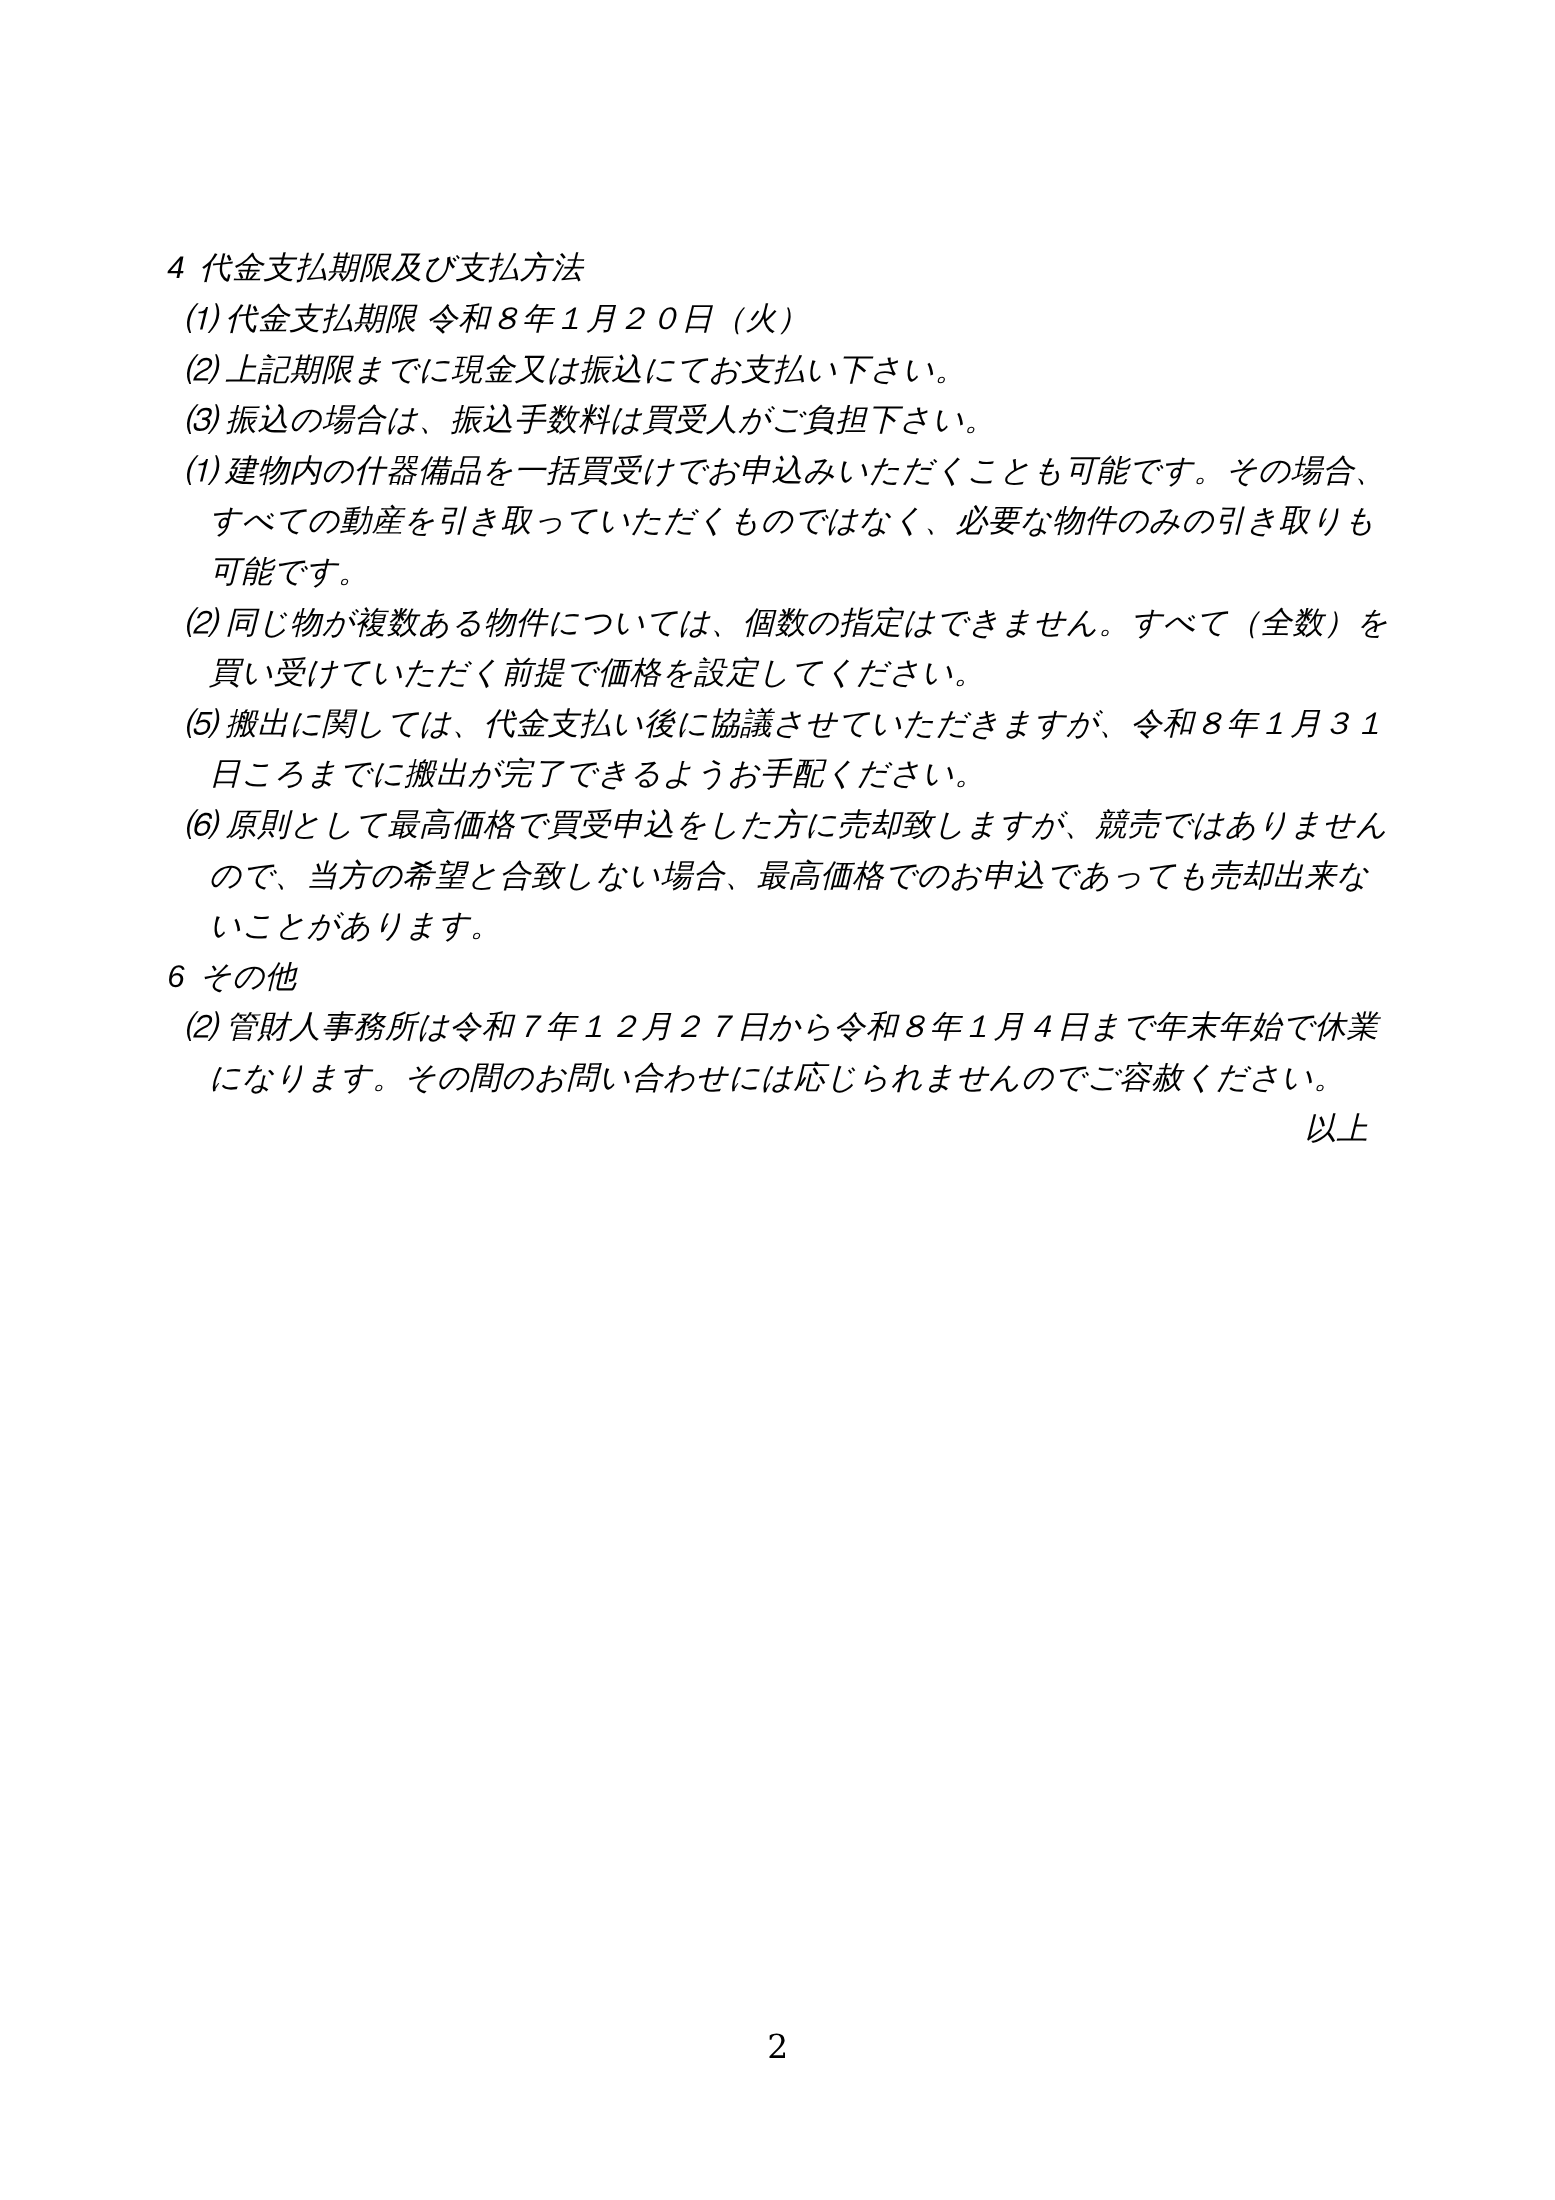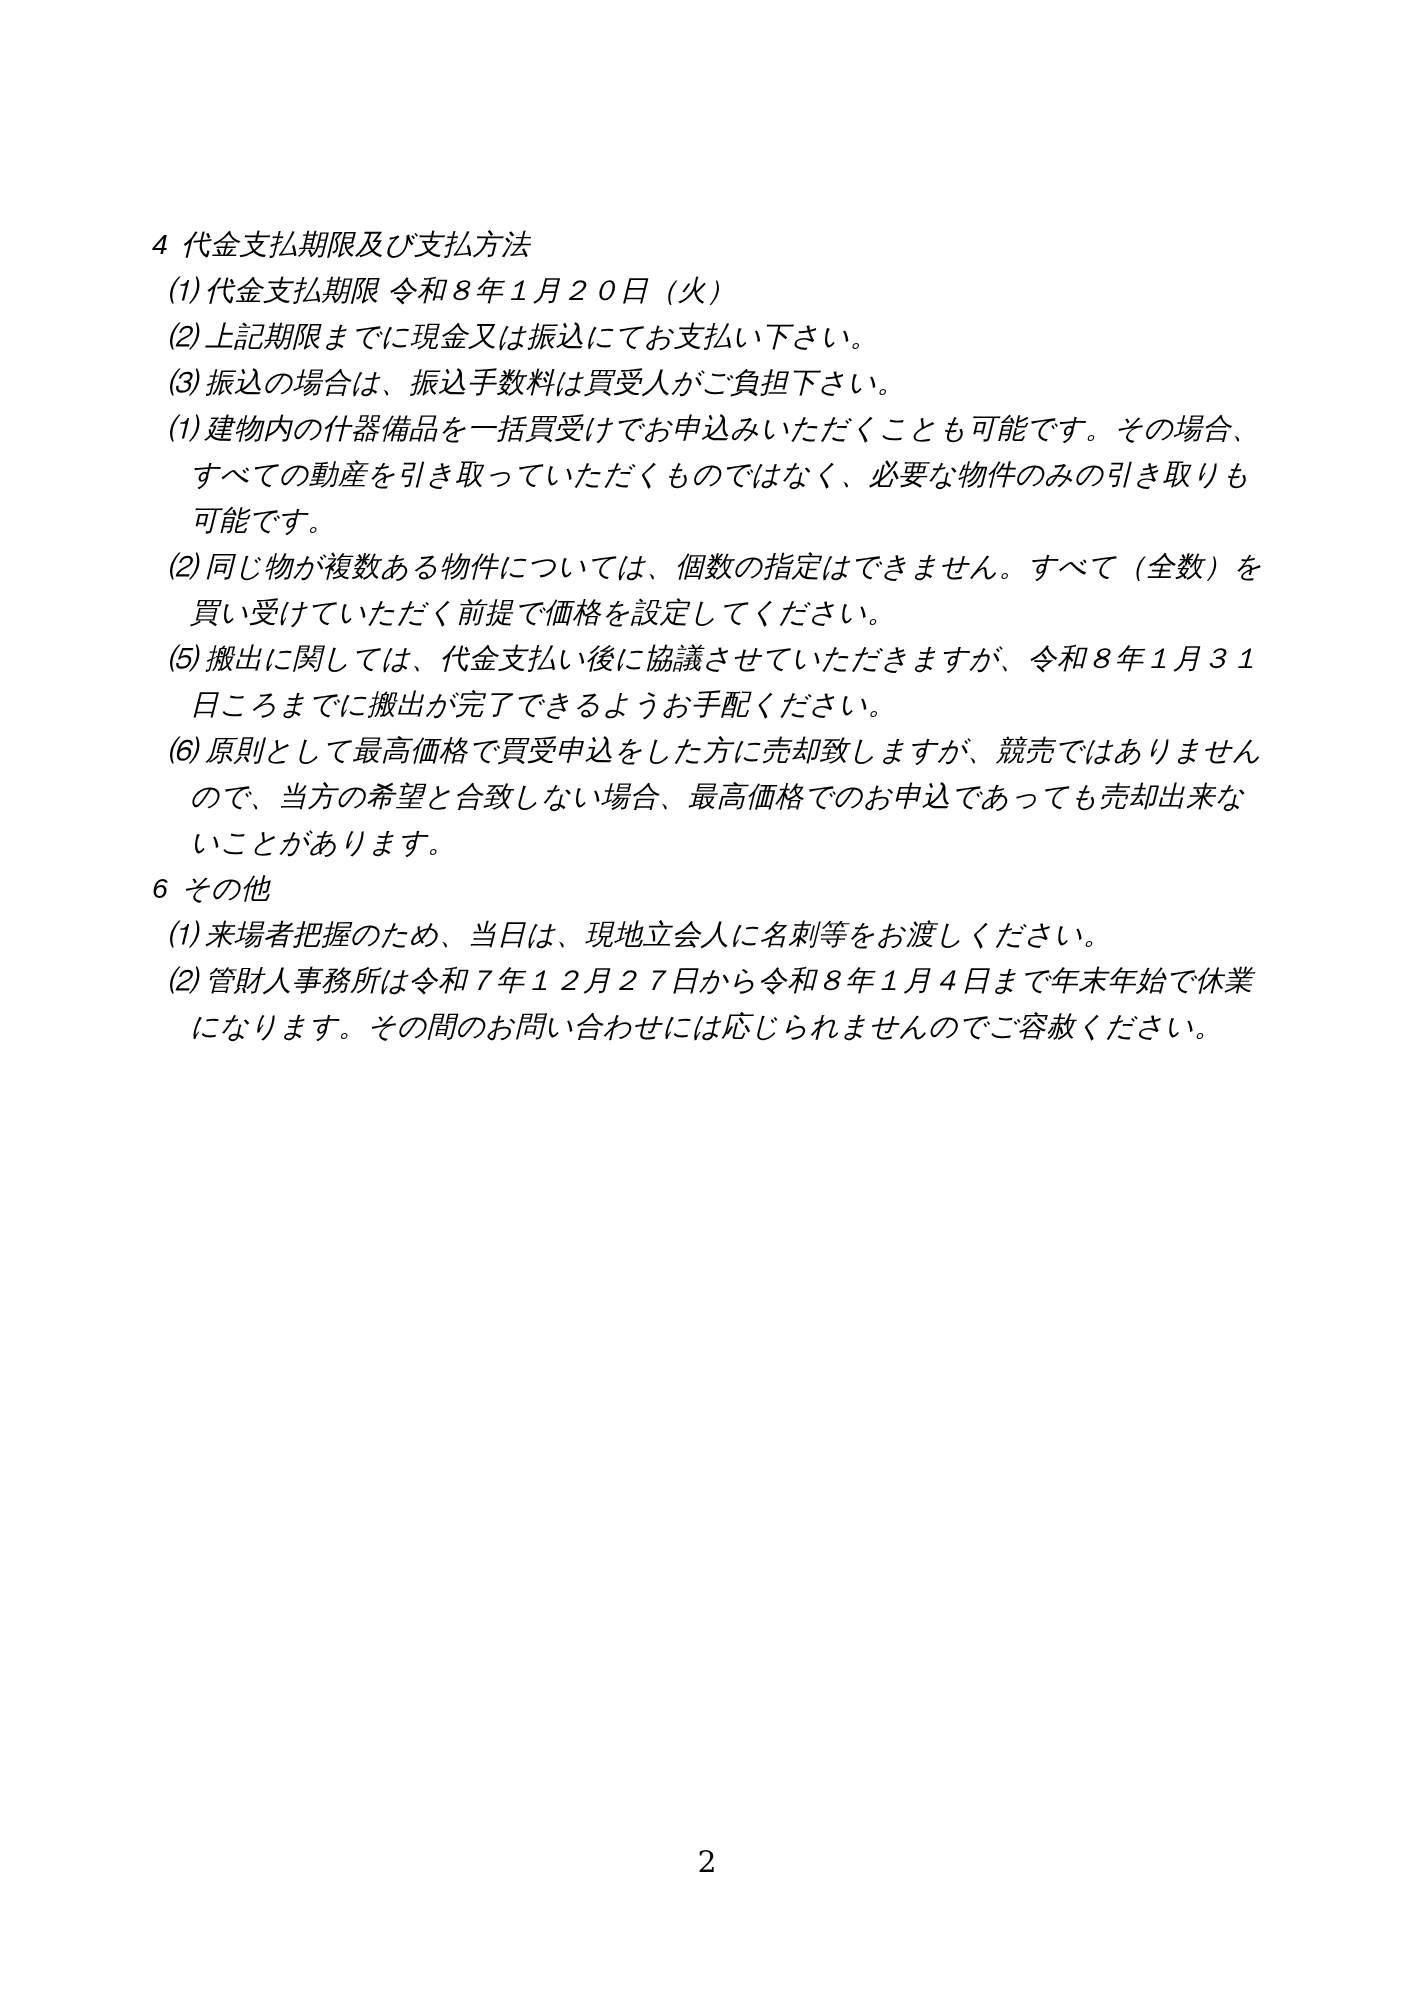--- a/index.html
+++ b/index.html
@@ -74,22 +74,22 @@
 
     <section>
       <p class="item"><span class="marker">⑴</span><span>建物内の什器備品を一括買受けでお申込みいただくことも可能です。その場合、すべての動産を引き取っていただくものではなく、必要な物件のみの引き取りも可能です。</span></p>
       <p class="item"><span class="marker">⑵</span><span>同じ物が複数ある物件については、個数の指定はできません。すべて（全数）を買い受けていただく前提で価格を設定してください。</span></p>
       <p class="item"><span class="marker">⑸</span><span>搬出に関しては、代金支払い後に協議させていただきますが、令和８年１月３１日ころまでに搬出が完了できるようお手配ください。</span></p>
       <p class="item"><span class="marker">⑹</span><span>原則として最高価格で買受申込をした方に売却致しますが、競売ではありませんので、当方の希望と合致しない場合、最高価格でのお申込であっても売却出来ないことがあります。</span></p>
     </section>
 
     <section>
       <h2 class="sec-heading"><span class="sec-num">6</span><span>その他</span></h2>
-      <p class="item"><span class="marker">⑴</span><span>来場者把握のため、当日は、現地立会人に名刺等をお渡しください。</span></p>
       <p class="item"><span class="marker">⑵</span><span>管財人事務所は令和７年１２月２７日から令和８年１月４日まで年末年始で休業になります。その間のお問い合わせには応じられませんのでご容赦ください。</span></p>
     </section>
 
+    <div class="closing">以上</div>
 
   </main>
 
   <div class="page-num">2</div>
 
 </div>
 
 </body></html>

